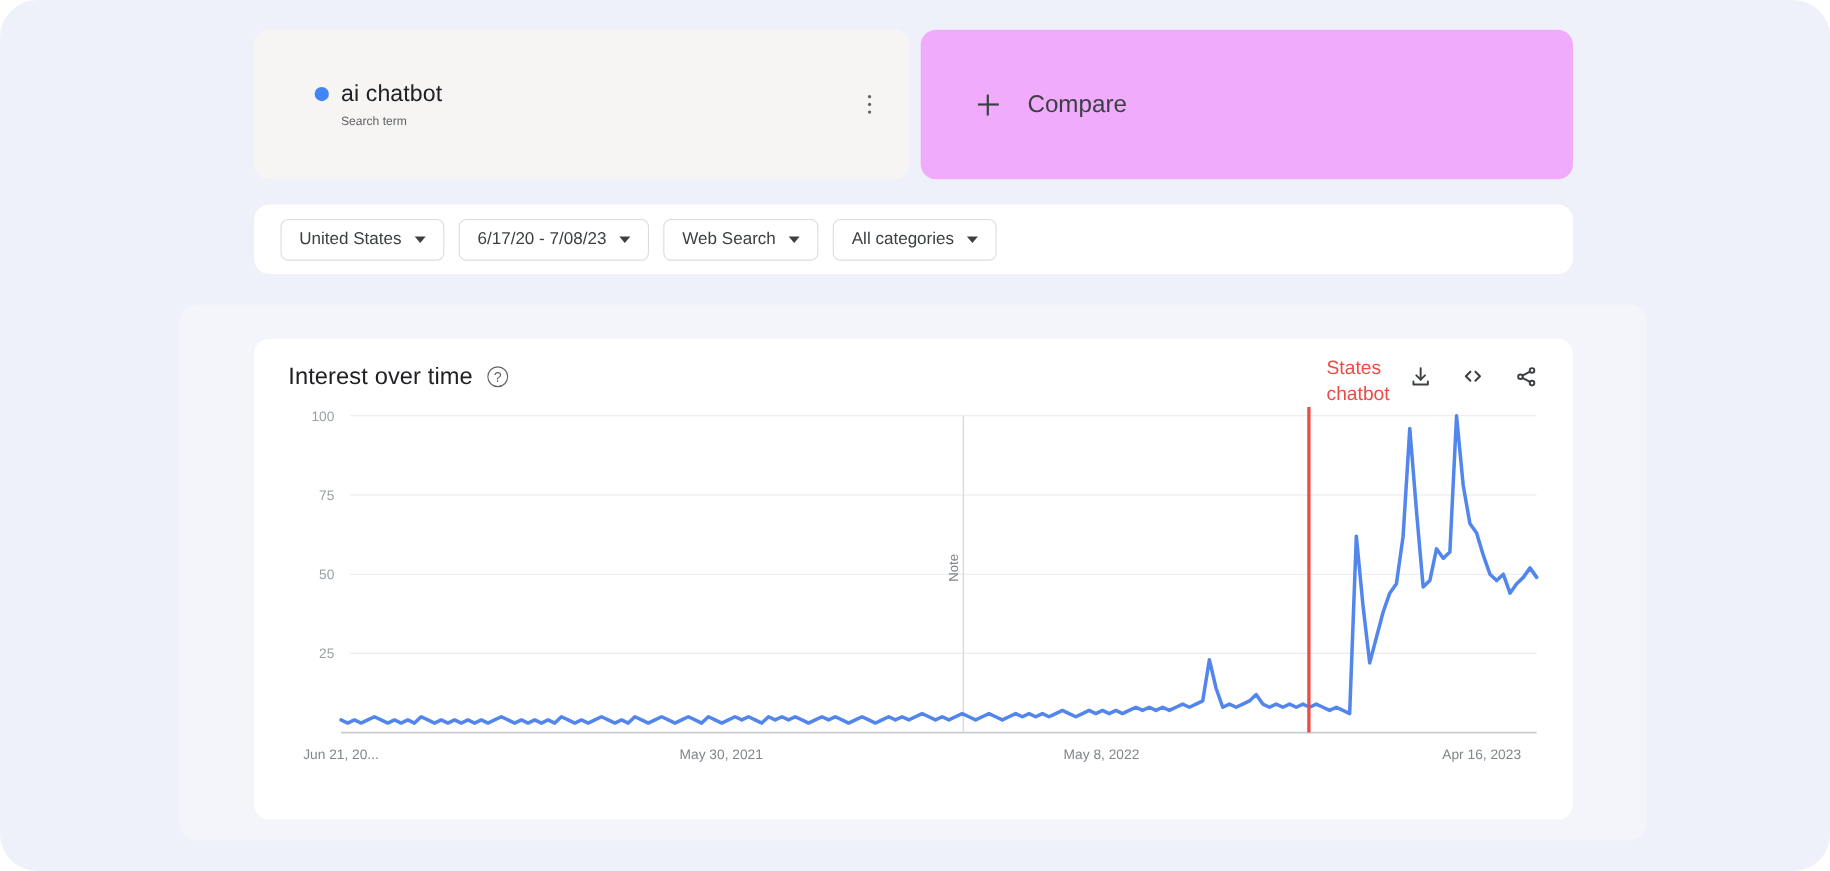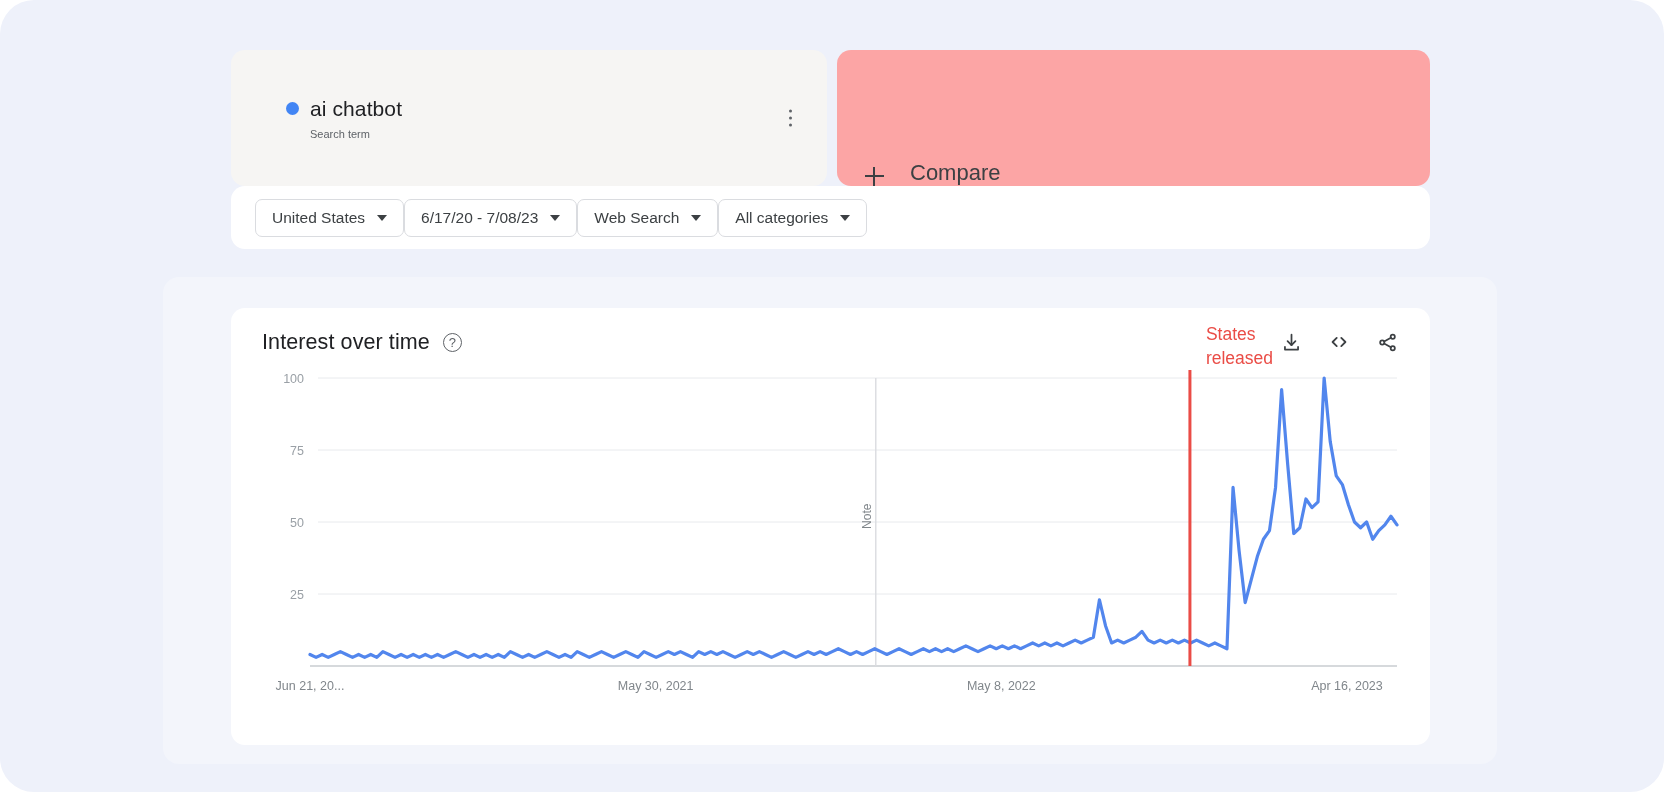--- a/index.html
+++ b/index.html
@@ -18,21 +18,21 @@
     height: 792px;
     background: #eef1fa;
     border-radius: 34px;
     overflow: hidden;
   }
 
   
   #term-row {
     position: absolute;
     left: 231px;
-    top: 50px;
+    top: 27px;
     width: 1199px;
     height: 136px;
     display: flex;
     gap: 10px;
   }
 
   .term-card {
     width: 596px;
     background: #f6f5f3;
     border-radius: 14px;
@@ -83,25 +83,25 @@
   .kebab i {
     width: 3.4px;
     height: 3.4px;
     border-radius: 50%;
     background: #5f6368;
     display: block;
   }
 
   .compare-card {
     flex: 1;
-    background: #fca5a5;
+    background: #f0abfc;
     border-radius: 14px;
     display: flex;
-    align-items: flex-end;
-    padding-left: 28px;
+    align-items: center;
+    padding-left: 52px;
     gap: 26px;
   }
   .plus-icon {
     position: relative;
     width: 19px;
     height: 19px;
     flex: none;
   }
   .plus-icon::before, .plus-icon::after {
     content: "";
@@ -117,20 +117,21 @@
     position: absolute;
     left: 231px;
     top: 186px;
     width: 1199px;
     height: 63px;
     background: #ffffff;
     border-radius: 14px;
     display: flex;
     align-items: center;
     padding-left: 24px;
+    gap: 13px;
   }
 
   .chip {
     height: 38px;
     background: #fff;
     border: 1px solid #dadce0;
     border-radius: 7px;
     display: flex;
     align-items: center;
     gap: 12px;
@@ -326,18 +327,18 @@
           <text x="608.7835" y="146.24" class="notelbl" transform="rotate(-90 608.7835 146.24)" text-anchor="middle">Note</text>
           <path d="M48.00 284.48 L54.07 287.36 L60.15 284.48 L66.22 287.36 L72.29 284.48 L78.36 281.60 L84.44 284.48 L90.51 287.36 L96.58 284.48 L102.65 287.36 L108.73 284.48 L114.80 287.36 L120.87 281.60 L126.94 284.48 L133.02 287.36 L139.09 284.48 L145.16 287.36 L151.23 284.48 L157.31 287.36 L163.38 284.48 L169.45 287.36 L175.53 284.48 L181.60 287.36 L187.67 284.48 L193.74 281.60 L199.82 284.48 L205.89 287.36 L211.96 284.48 L218.03 287.36 L224.11 284.48 L230.18 287.36 L236.25 284.48 L242.32 287.36 L248.40 281.60 L254.47 284.48 L260.54 287.36 L266.61 284.48 L272.69 287.36 L278.76 284.48 L284.83 281.60 L290.91 284.48 L296.98 287.36 L303.05 284.48 L309.12 287.36 L315.20 281.60 L321.27 284.48 L327.34 287.36 L333.41 284.48 L339.49 281.60 L345.56 284.48 L351.63 287.36 L357.70 284.48 L363.78 281.60 L369.85 284.48 L375.92 287.36 L381.99 281.60 L388.07 284.48 L394.14 287.36 L400.21 284.48 L406.28 281.60 L412.36 284.48 L418.43 281.60 L424.50 284.48 L430.58 287.36 L436.65 281.60 L442.72 284.48 L448.79 281.60 L454.87 284.48 L460.94 281.60 L467.01 284.48 L473.08 287.36 L479.16 284.48 L485.23 281.60 L491.30 284.48 L497.37 281.60 L503.45 284.48 L509.52 287.36 L515.59 284.48 L521.66 281.60 L527.74 284.48 L533.81 287.36 L539.88 284.48 L545.96 281.60 L552.03 284.48 L558.10 281.60 L564.17 284.48 L570.25 281.60 L576.32 278.72 L582.39 281.60 L588.46 284.48 L594.54 281.60 L600.61 284.48 L606.68 281.60 L612.75 278.72 L618.83 281.60 L624.90 284.48 L630.97 281.60 L637.04 278.72 L643.12 281.60 L649.19 284.48 L655.26 281.60 L661.34 278.72 L667.41 281.60 L673.48 278.72 L679.55 281.60 L685.63 278.72 L691.70 281.60 L697.77 278.72 L703.84 275.84 L709.92 278.72 L715.99 281.60 L722.06 278.72 L728.13 275.84 L734.21 278.72 L740.28 275.84 L746.35 278.72 L752.42 275.84 L758.50 278.72 L764.57 275.84 L770.64 272.96 L776.72 275.84 L782.79 272.96 L788.86 275.84 L794.93 272.96 L801.01 275.84 L807.08 272.96 L813.15 270.08 L819.22 272.96 L825.30 270.08 L831.37 267.20 L837.44 229.76 L843.51 255.68 L849.59 272.96 L855.66 270.08 L861.73 272.96 L867.80 270.08 L873.88 267.20 L879.95 261.44 L886.02 270.08 L892.09 272.96 L898.17 270.08 L904.24 272.96 L910.31 270.08 L916.39 272.96 L922.46 270.08 L928.53 272.96 L934.60 270.08 L940.68 272.96 L946.75 275.84 L952.82 272.96 L958.89 275.84 L964.97 278.72 L971.04 117.44 L977.11 180.80 L983.18 232.64 L989.26 209.60 L995.33 186.56 L1001.40 169.28 L1007.47 160.64 L1013.55 117.44 L1019.62 19.52 L1025.69 94.40 L1031.77 163.52 L1037.84 157.76 L1043.91 128.96 L1049.98 137.60 L1056.06 131.84 L1062.13 8.00 L1068.20 71.36 L1074.27 105.92 L1080.35 114.56 L1086.42 134.72 L1092.49 152.00 L1098.56 157.76 L1104.64 152.00 L1110.71 169.28 L1116.78 160.64 L1122.85 154.88 L1128.93 146.24 L1135.00 154.88" fill="none" stroke="#5286ed" stroke-width="3.2" stroke-linejoin="round" stroke-linecap="round"></path>
           <line x1="927.9265" y1="-48" x2="927.9265" y2="296" stroke="#ea4c46" stroke-width="3"></line>
           <text x="48" y="320" class="xtick" text-anchor="start">Jun 21, 20...</text>
           <text x="393.666" y="320" class="xtick">May 30, 2021</text>
           <text x="739.332" y="320" class="xtick">May 8, 2022</text>
           <text x="1084.998" y="320" class="xtick">Apr 16, 2023</text>
         </svg>
         <div style="position: absolute; left: 943.927px; top: -47px; line-height: 1.35; color: rgb(234, 76, 70); font-size: 17.5px; font-family: &quot;Liberation Sans&quot;, sans-serif; white-space: nowrap;">
           <div>States</div>
-          <div>released</div>
+          <div>chatbot</div>
         </div>
       </div>
   </div>
 
 </div>
 
 </body></html>

